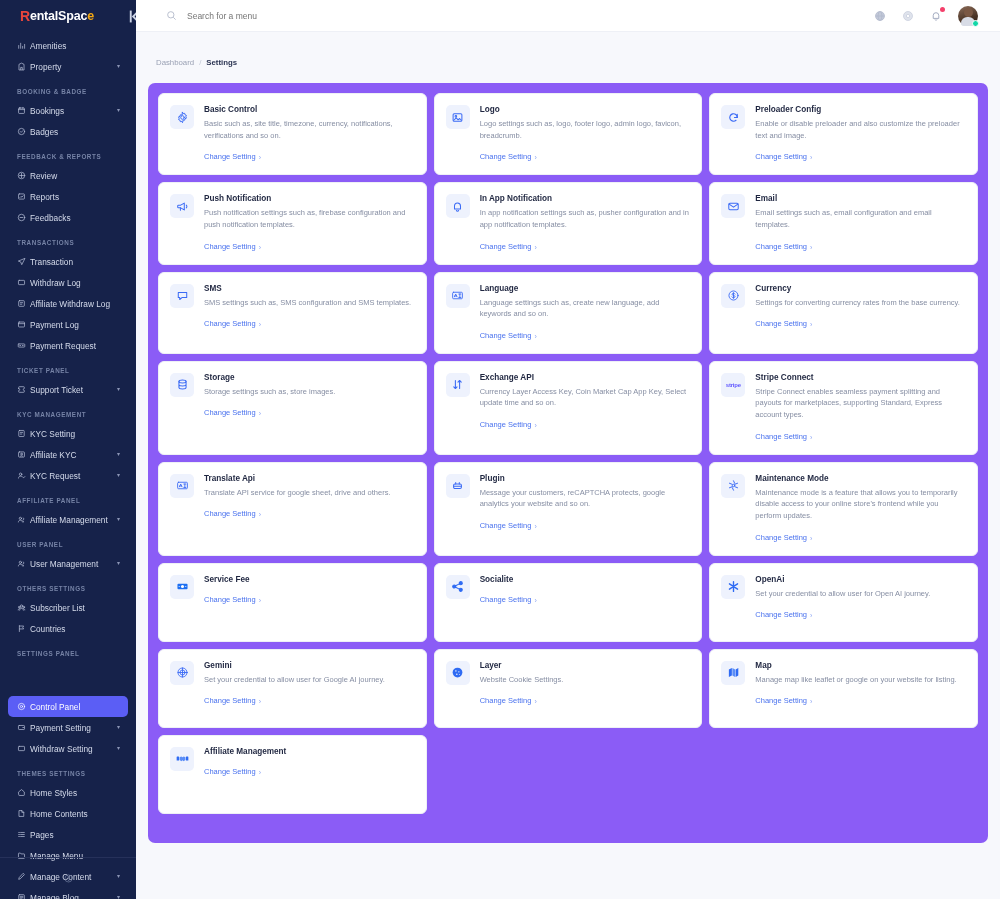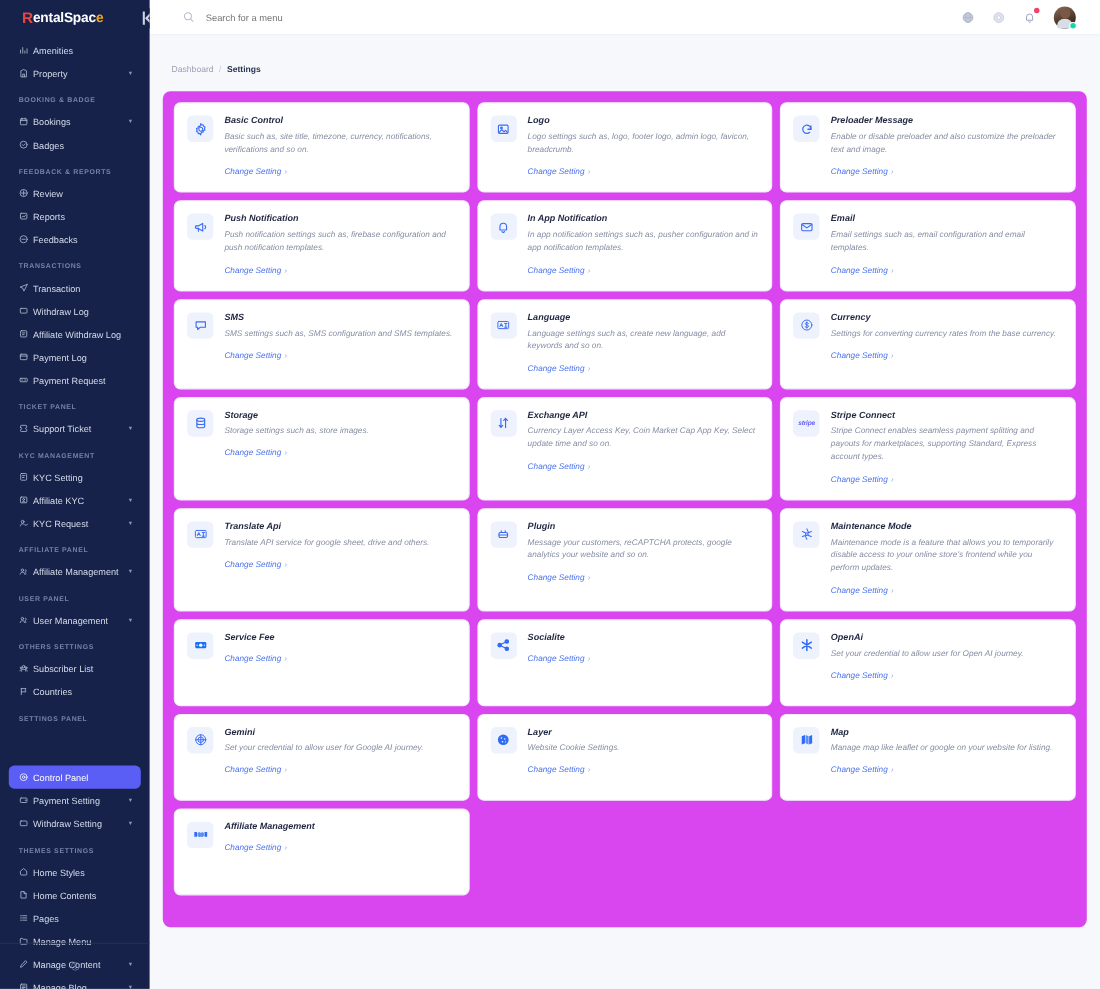--- a/index.html
+++ b/index.html
@@ -126,25 +126,24 @@
   .content { flex: 1; overflow: hidden; padding: 0 12px; }
   .breadcrumb {
     display: flex; align-items: center; gap: 5px;
     font-size: 7.8px; padding: 26px 0 16px 8px;
   }
   .bc-link { color: #9aa1b4; }
   .bc-sep { color: #c3c8d6; }
   .bc-current { color: #2c3553; font-weight: bold; }
 
   .panel {
-    background: #d946ef;
+    background: #8b5cf6;
     border-radius: 7px;
     padding: 10px;
     min-height: 760px;
-    font-style: italic;
   }
   .grid {
     display: grid;
     grid-template-columns: repeat(3, 1fr);
     gap: 7px;
   }
   .card {
     background: #fff;
     border: 1px solid #eef0f6;
     border-radius: 6px;
@@ -554,21 +553,21 @@
                   <span class="arr">›</span>
                 </a></div>
             </div>
             <div class="card">
               <div class="card-ico">
                 <svg viewBox="0 0 16 16" fill="none" stroke="currentColor" stroke-width="1.4" stroke-linecap="round" stroke-linejoin="round">
                   <path d="M12.6 8a4.6 4.6 0 10-1.5 3.4"></path>
                   <path d="M12.6 4.2V8h-3.4"></path>
                 </svg>
               </div>
-              <div class="card-body"><div class="card-title">Preloader Message</div><div class="card-desc">Enable or disable preloader and also customize the preloader text and image.</div><a class="card-link" href="#">
+              <div class="card-body"><div class="card-title">Preloader Config</div><div class="card-desc">Enable or disable preloader and also customize the preloader text and image.</div><a class="card-link" href="#">
                   <span>Change Setting</span>
                   <span class="arr">›</span>
                 </a></div>
             </div>
             <div class="card">
               <div class="card-ico">
                 <svg viewBox="0 0 16 16" fill="none" stroke="currentColor" stroke-width="1.25" stroke-linecap="round" stroke-linejoin="round">
                   <path d="M3 6.6h2.2l5-2.8v8.4l-5-2.8H3a.9.9 0 01-.9-.9V7.5A.9.9 0 013 6.6z"></path>
                   <path d="M5.4 9.4v3.2M12.6 6.2a2.4 2.4 0 010 3.6"></path>
                 </svg>

